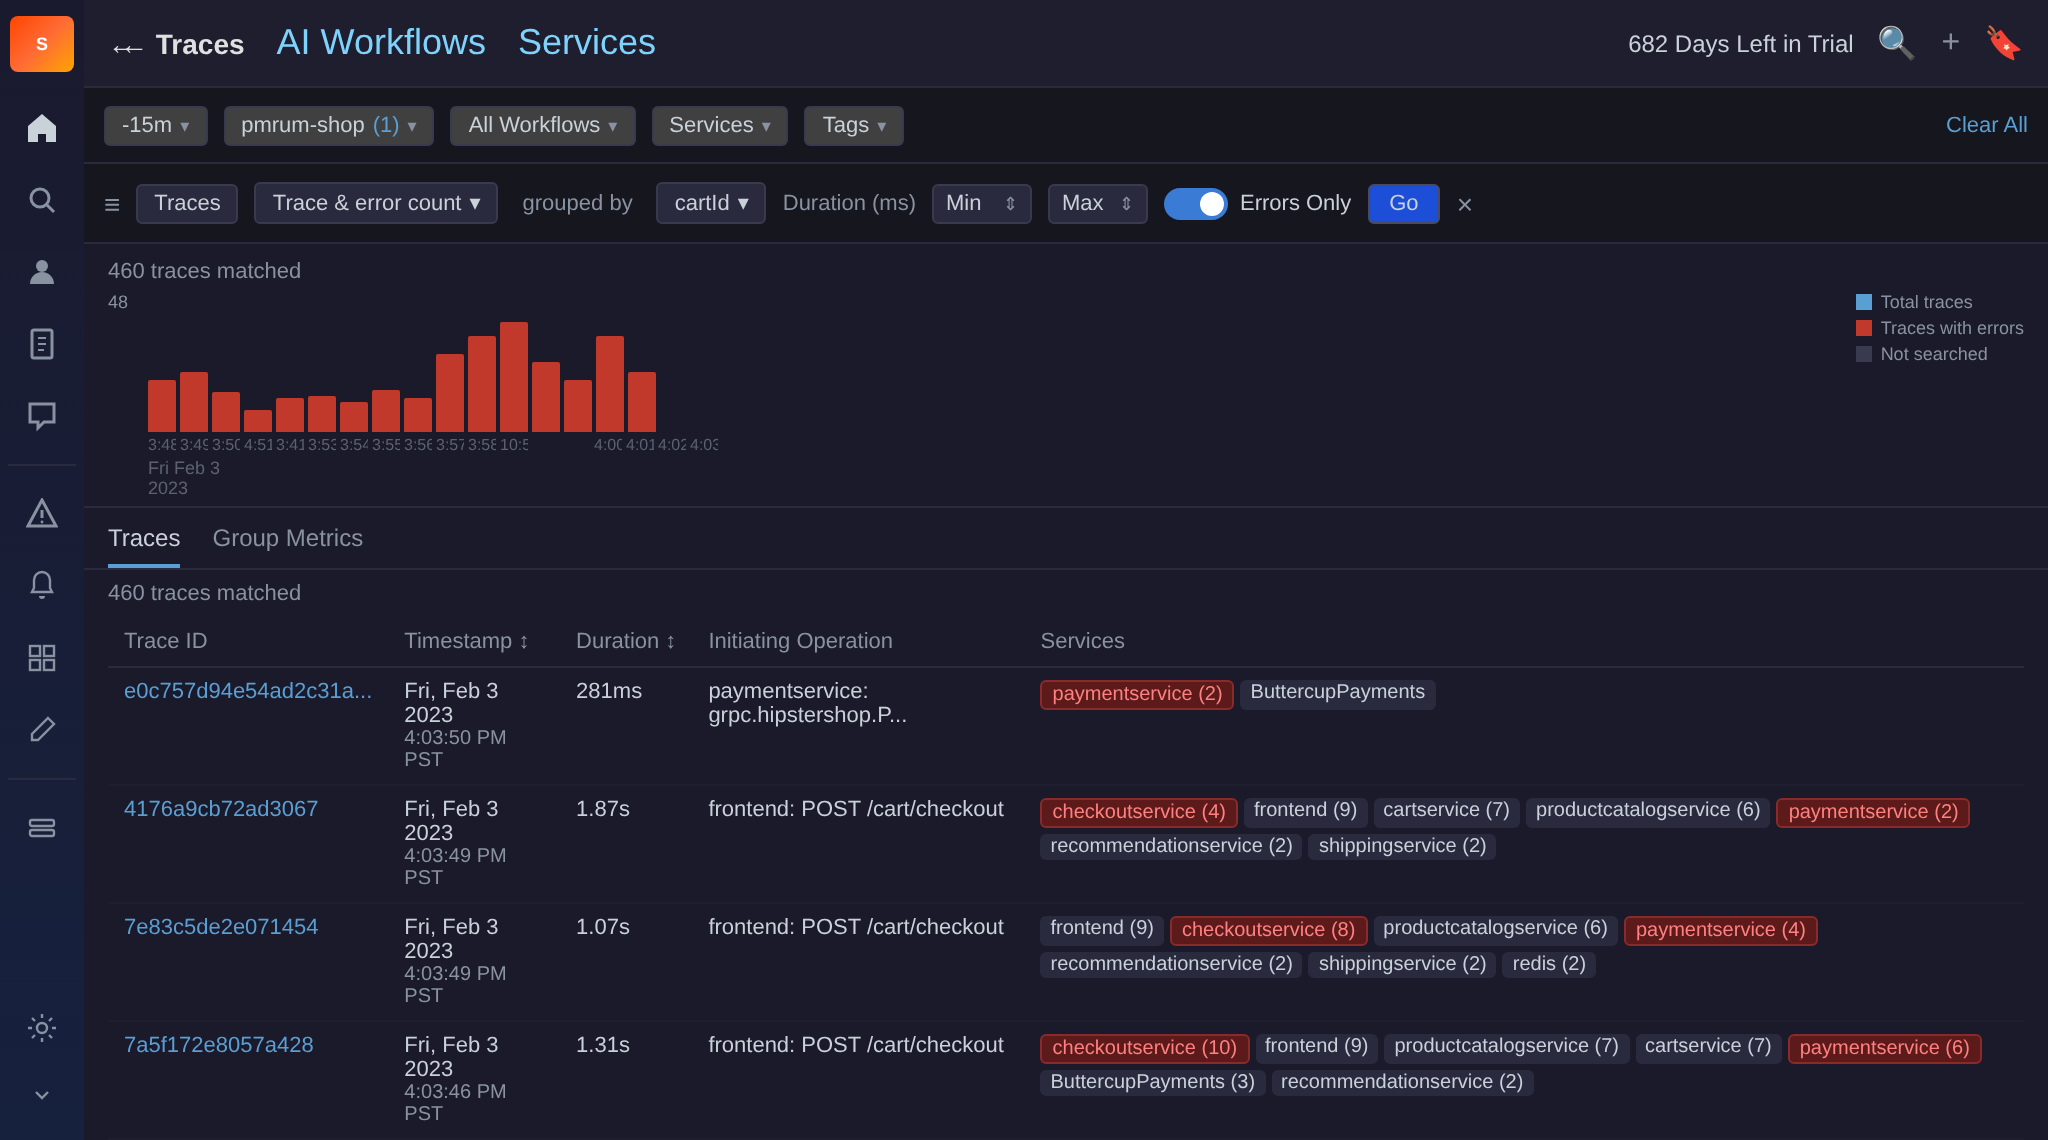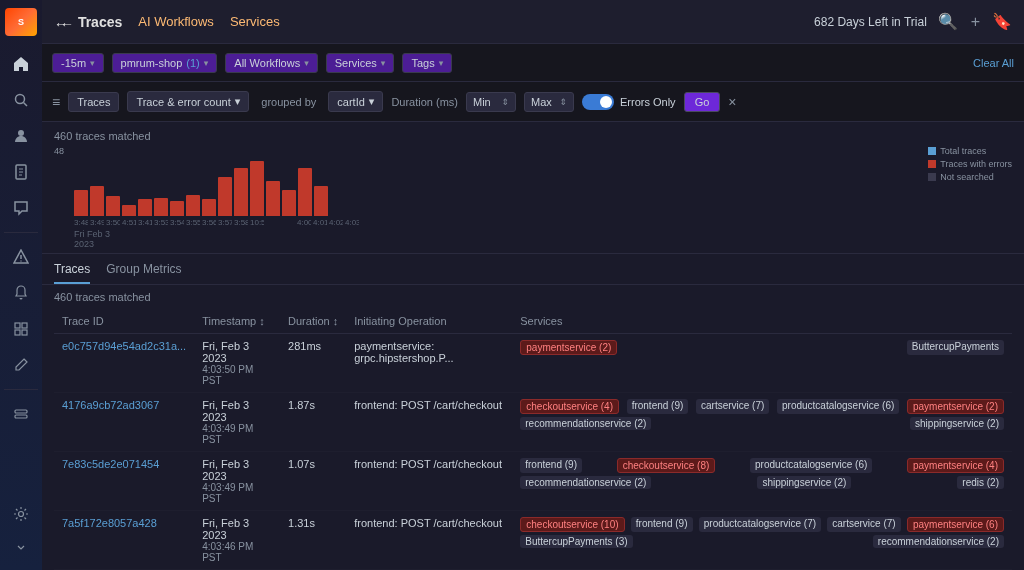--- a/index.html
+++ b/index.html
@@ -17,43 +17,43 @@
     .sidebar-bottom { margin-top: auto; }
 
     
     .main { flex: 1; display: flex; flex-direction: column; overflow: hidden; }
 
     
     .topbar { height: 44px; background: #1e1e2e; display: flex; align-items: center; justify-content: space-between; padding: 0 12px; border-bottom: 1px solid #2a2a3e; flex-shrink: 0; }
     .topbar-left { display: flex; align-items: center; gap: 16px; }
     .topbar-title { font-size: 14px; font-weight: 600; color: #e0e0e0; display: flex; align-items: center; gap: 6px; }
     .topbar-nav { display: flex; gap: 16px; }
-    .topbar-nav-item { color: #fdba74; font-size: 13px; cursor: pointer; padding: 4px 0; }
+    .topbar-nav-item { color: #7dd3fc; font-size: 18px; cursor: pointer; padding: 4px 0; }
     .topbar-right { display: flex; align-items: center; gap: 12px; }
     .trial-badge { color: #c9d1d9; font-size: 12px; }
     .topbar-icon-btn { background: none; border: none; cursor: pointer; color: #8892a0; font-size: 16px; display: flex; align-items: center; }
 
     
     .filter-bar { height: 38px; background: #16161e; display: flex; align-items: center; gap: 8px; padding: 0 10px; border-bottom: 1px solid #2a2a3e; flex-shrink: 0; }
-    .filter-chip { background: #4c1d95; border: 1px solid #3a3a4e; border-radius: 3px; padding: 3px 8px; color: #c9d1d9; font-size: 11px; cursor: pointer; display: flex; align-items: center; gap: 4px; }
+    .filter-chip { background: #404040; border: 1px solid #3a3a4e; border-radius: 3px; padding: 3px 8px; color: #c9d1d9; font-size: 11px; cursor: pointer; display: flex; align-items: center; gap: 4px; }
     .filter-chip .caret { font-size: 9px; color: #8892a0; }
     .filter-clear { margin-left: auto; color: #5a9fd4; font-size: 11px; cursor: pointer; }
 
     
     .filter-row2 { height: 40px; background: #16161e; display: flex; align-items: center; gap: 8px; padding: 0 10px; border-bottom: 1px solid #2a2a3e; flex-shrink: 0; }
     .filter-select { background: #2a2a3e; border: 1px solid #3a3a4e; border-radius: 3px; padding: 3px 8px; color: #c9d1d9; font-size: 11px; cursor: pointer; display: flex; align-items: center; gap: 4px; }
     .grouped-by { color: #8892a0; font-size: 11px; padding: 0 4px; }
     .duration-label { color: #8892a0; font-size: 11px; }
     .duration-input { background: #2a2a3e; border: 1px solid #3a3a4e; border-radius: 3px; padding: 3px 6px; color: #c9d1d9; font-size: 11px; width: 50px; display: flex; align-items: center; justify-content: space-between; cursor: pointer; }
     .toggle-switch { display: flex; align-items: center; gap: 6px; }
     .toggle-track { width: 32px; height: 16px; background: #3a7bd5; border-radius: 8px; position: relative; cursor: pointer; }
     .toggle-thumb { width: 12px; height: 12px; background: white; border-radius: 50%; position: absolute; top: 2px; right: 2px; }
     .errors-label { color: #c9d1d9; font-size: 11px; }
     .trace-id-input { background: #2a2a3e; border: 1px solid #3a3a4e; border-radius: 3px; padding: 3px 8px; color: #8892a0; font-size: 11px; width: 150px; }
-    .go-btn { background: #6d28d9; border: 1px solid #4a4a5e; border-radius: 3px; padding: 3px 10px; color: #c9d1d9; font-size: 11px; cursor: pointer; }
+    .go-btn { background: #1d4ed8; border: 1px solid #4a4a5e; border-radius: 3px; padding: 3px 10px; color: #c9d1d9; font-size: 11px; cursor: pointer; }
     .close-btn { background: none; border: none; color: #8892a0; cursor: pointer; font-size: 14px; }
 
     
     .chart-container { background: #1a1a2a; padding: 8px 12px 4px; flex-shrink: 0; border-bottom: 1px solid #2a2a3e; }
     .chart-matches { font-size: 11px; color: #8892a0; margin-bottom: 4px; }
     .chart-area { display: flex; gap: 2px; align-items: flex-end; height: 70px; position: relative; }
     .chart-x-labels { display: flex; gap: 2px; margin-top: 2px; }
     .chart-legend { display: flex; flex-direction: column; gap: 3px; margin-left: 8px; justify-content: flex-end; padding-bottom: 20px; }
     .legend-item { display: flex; align-items: center; gap: 4px; font-size: 9px; color: #8892a0; }
     .legend-dot { width: 8px; height: 8px; }
@@ -76,21 +76,21 @@
     
     .table-container { padding: 0 12px; }
     table { width: 100%; border-collapse: collapse; font-size: 11px; }
     th { padding: 6px 8px; text-align: left; color: #8892a0; border-bottom: 1px solid #2a2a3e; font-weight: 500; white-space: nowrap; }
     td { padding: 6px 8px; border-bottom: 1px solid #1e1e2e; vertical-align: top; }
     .trace-id-link { color: #5a9fd4; cursor: pointer; font-size: 11px; }
     .timestamp-main { color: #c9d1d9; }
     .timestamp-sub { color: #8892a0; font-size: 10px; }
     .duration-val { color: #c9d1d9; }
     .operation-val { color: #c9d1d9; }
-    .service-tags { display: flex; flex-wrap: wrap; gap: 3px; justify-content: space-between; }
+    .service-tags { display: flex; flex-wrap: wrap; gap: 3px; }
     .service-tag { background: #2a2a3e; border-radius: 3px; padding: 1px 5px; font-size: 10px; color: #c9d1d9; }
     .service-tag.error { background: #5c1a1a; border: 1px solid #8b2a2a; color: #ff8080; }
   </style>
 </head>
 <body>
 
 <div class="app-shell">
 
   <div class="sidebar">
     <div class="sidebar-logo">

